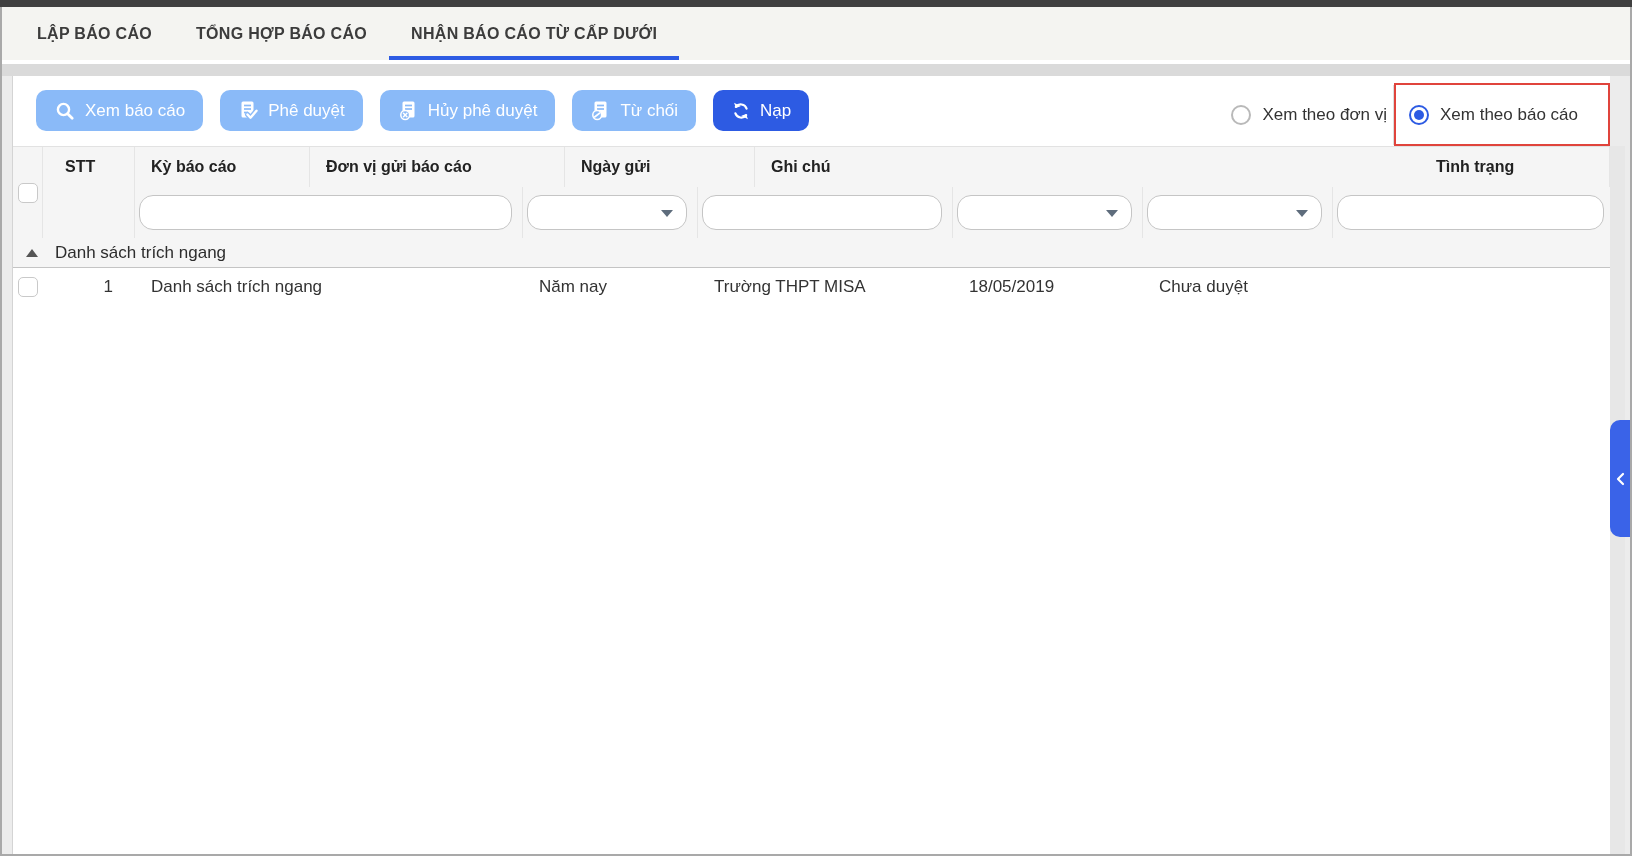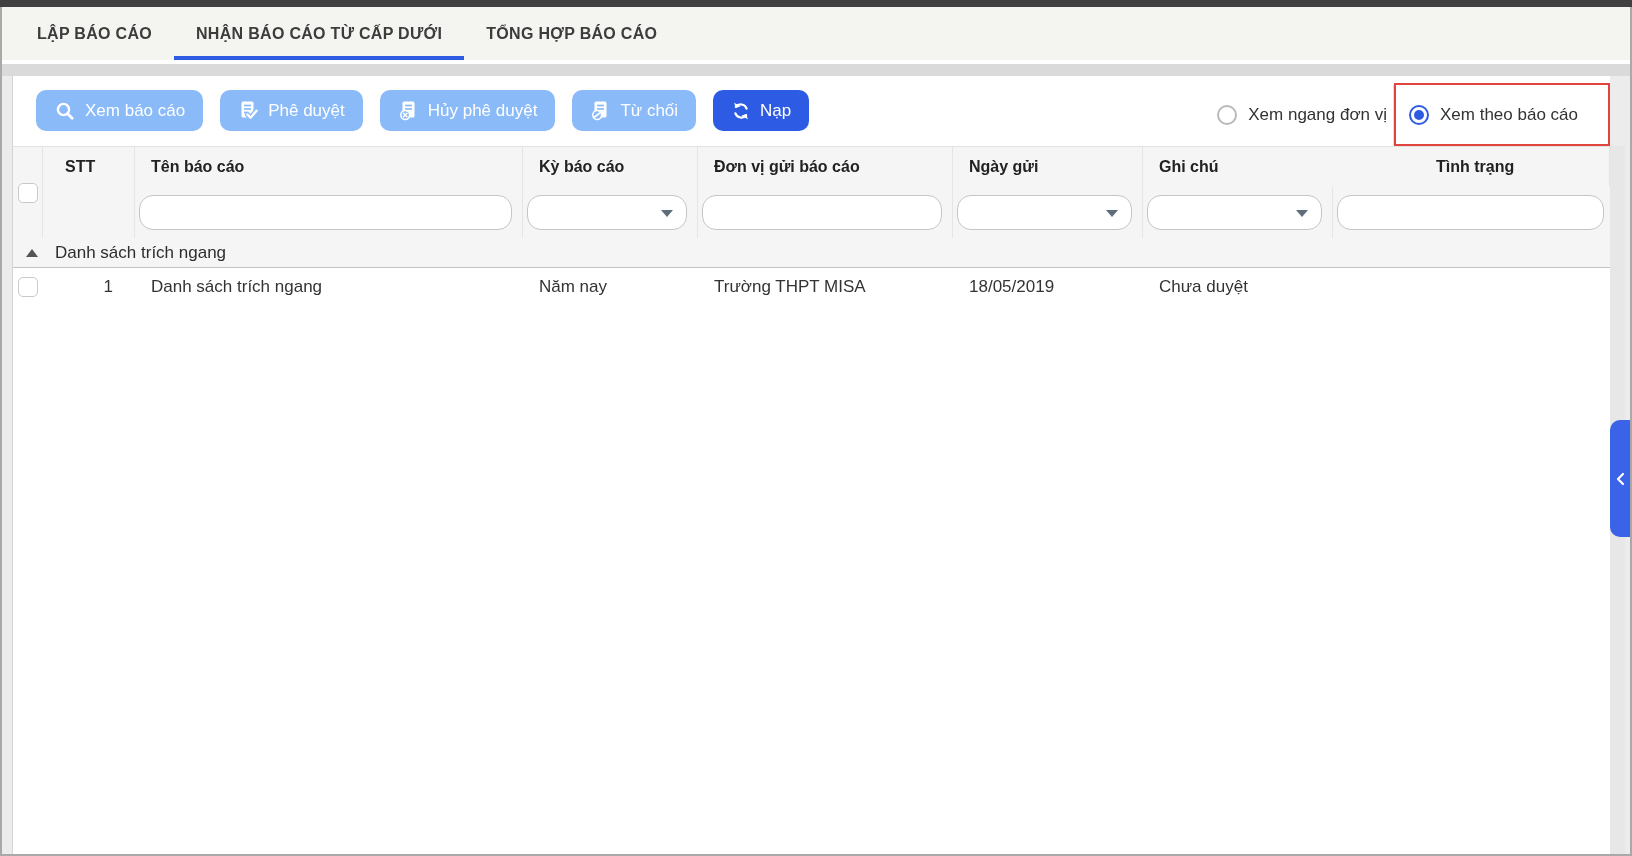--- a/index.html
+++ b/index.html
@@ -85,22 +85,22 @@
   .empty-space { flex:1; background:#fff; }
 </style>
 </head>
 <body>
 
 <div class="screen">
   <div class="top-strip"></div>
 
   <div class="tab-bar">
     <div class="tab">LẬP BÁO CÁO</div>
+    <div class="tab">TỔNG HỢP BÁO CÁO</div>
     <div class="tab active">NHẬN BÁO CÁO TỪ CẤP DƯỚI</div>
-    <div class="tab">TỔNG HỢP BÁO CÁO</div>
   </div>
   <div class="band"></div>
 
   <div class="main">
     <div class="content">
 
       <div class="toolbar">
         <button class="btn light">
           <span style="display:inline-flex;">
             <svg width="22" height="22" viewBox="0 0 22 22">
@@ -162,40 +162,39 @@
                 <path d="M3.1 1.8 L4.9 7.1 9.6 5.2 Z" fill="#fff"></path>
                 <path d="M16.9 18.2 L15.1 12.9 10.4 14.8 Z" fill="#fff"></path>
               </svg>
           </span>
           <span>Nạp</span>
         </button>
 
         <div class="view-toggle">
           <div class="radio-opt">
             <span class="radio"></span>
-            <span class="radio-label">Xem ngang đơn vị</span>
+            <span class="radio-label">Xem theo đơn vị</span>
           </div>
           <div class="vt-divider"></div>
           <div class="red-box">
             <div class="radio-opt">
               <span class="radio selected"></span>
               <span class="radio-label">Xem theo báo cáo</span>
             </div>
           </div>
         </div>
       </div>
 
       <div class="grid-header">
         <div class="hc0">
           <span class="checkbox"></span>
         </div>
         <div class="hdr-main">
           <div class="hdr-row">
             <div class="hdr-cell c1">STT</div>
-            <div class="hdr-cell c2">Tên báo cáo</div>
             <div class="hdr-cell c3">Kỳ báo cáo</div>
             <div class="hdr-cell c4">Đơn vị gửi báo cáo</div>
             <div class="hdr-cell c5">Ngày gửi</div>
             <div class="hdr-cell c7">Ghi chú</div>
             <div class="hdr-cell c6">Tình trạng</div>
           </div>
           <div class="filter-row">
             <div class="f-cell c1"></div>
             <div class="f-cell c2">
               <input class="f-input" type="text" value="" style="">

